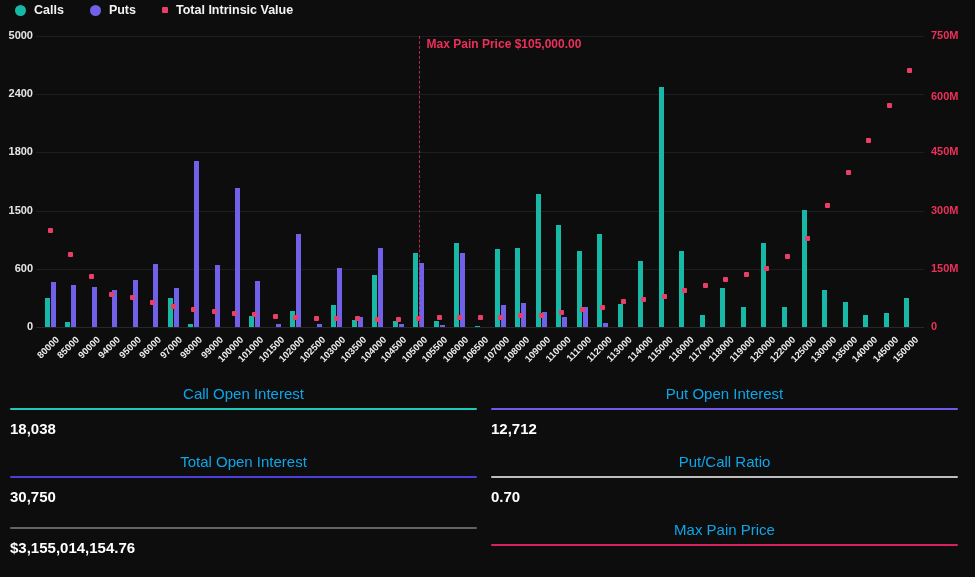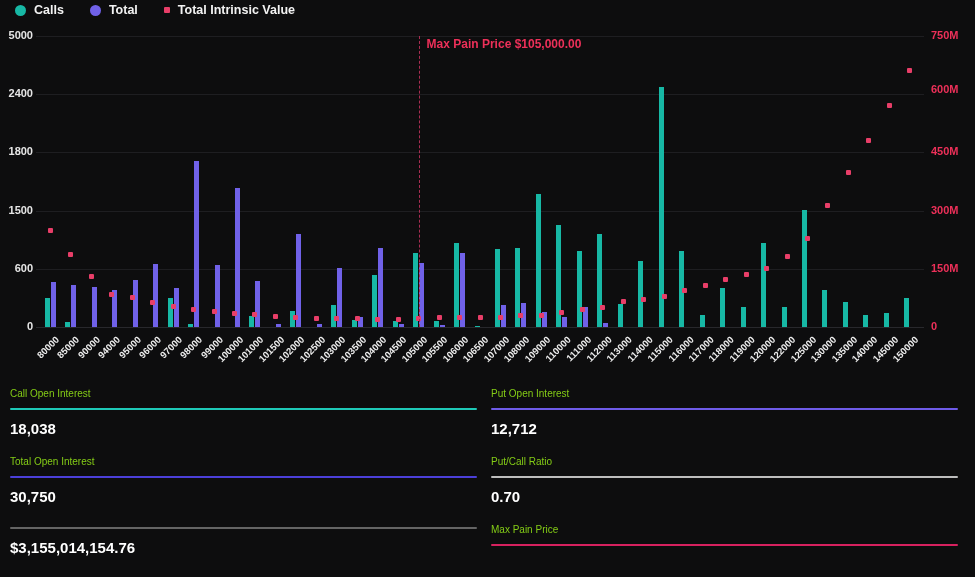--- a/index.html
+++ b/index.html
@@ -17,49 +17,49 @@
   .yr { position:absolute; left:931px; font-size:11px; font-weight:700; }
   .bar { position:absolute; }
   .dot { position:absolute; width:5px; height:5px; border-radius:1px; }
   .xlabel { position:absolute; white-space:nowrap; font-size:9.5px; font-weight:600; color:#ededed;
     transform-origin:100% 0; transform:rotate(-45deg); }
   .mp-line { position:absolute; width:0; border-left:1px dashed #a92d52; }
   .mp-label { position:absolute; font-size:12px; font-weight:700; white-space:nowrap; }
   .stats { position:absolute; top:377px; left:0; width:975px; box-sizing:border-box;
     padding:8px 17px 0 10px; display:grid; grid-template-columns:1fr 1fr; column-gap:14px; }
   .stat { margin-bottom:15px; }
-  .stat-label { font-size:10px; color:#84cc16; line-height:17px; }
+  .stat-label { font-size:15px; color:#0ea5e9; line-height:17px;text-align:center; }
   .stat-line { height:2px; margin-top:6px; border-radius:1px; }
   .stat-value { margin-top:10px; font-size:15px; font-weight:700; color:#ffffff; line-height:18px; }
 </style>
 </head>
 <body>
 
 <div class="app">
   <div class="chart-area" id="chart-canvas">
     <div class="legend" id="legend">
         <div class="legend-item">
           <div class="marker-circle" style="background: rgb(23, 184, 165);"></div>
           <div class="legend-label">Calls</div>
         </div>
         <div class="legend-item">
           <div class="marker-circle" style="background: rgb(112, 97, 232);"></div>
-          <div class="legend-label">Total</div>
+          <div class="legend-label">Puts</div>
         </div>
         <div class="legend-item">
           <div class="marker-square" style="background: rgb(232, 62, 104);"></div>
           <div class="legend-label">Total Intrinsic Value</div>
         </div>
       </div>
   <div class="gridline" style="left: 36px; width: 888px; top: 36px;"></div>
       <div class="yl" style="top: 29px;">5000</div>
       <div class="yr" style="top: 29px; color: rgb(237, 48, 89);">750M</div>
       <div class="gridline" style="left: 36px; width: 888px; top: 94.2px;"></div>
       <div class="yl" style="top: 87.2px;">2400</div>
-      <div class="yr" style="top: 83px; color: rgb(237, 48, 89);">600M</div>
+      <div class="yr" style="top: 90px; color: rgb(237, 48, 89);">600M</div>
       <div class="gridline" style="left: 36px; width: 888px; top: 152.4px;"></div>
       <div class="yl" style="top: 145.4px;">1800</div>
       <div class="yr" style="top: 145.4px; color: rgb(237, 48, 89);">450M</div>
       <div class="gridline" style="left: 36px; width: 888px; top: 210.6px;"></div>
       <div class="yl" style="top: 203.6px;">1500</div>
       <div class="yr" style="top: 203.6px; color: rgb(237, 48, 89);">300M</div>
       <div class="gridline" style="left: 36px; width: 888px; top: 268.8px;"></div>
       <div class="yl" style="top: 261.8px;">600</div>
       <div class="yr" style="top: 261.8px; color: rgb(237, 48, 89);">150M</div>
       <div class="axis-line" style="left: 36px; width: 888px; top: 327px;"></div>

